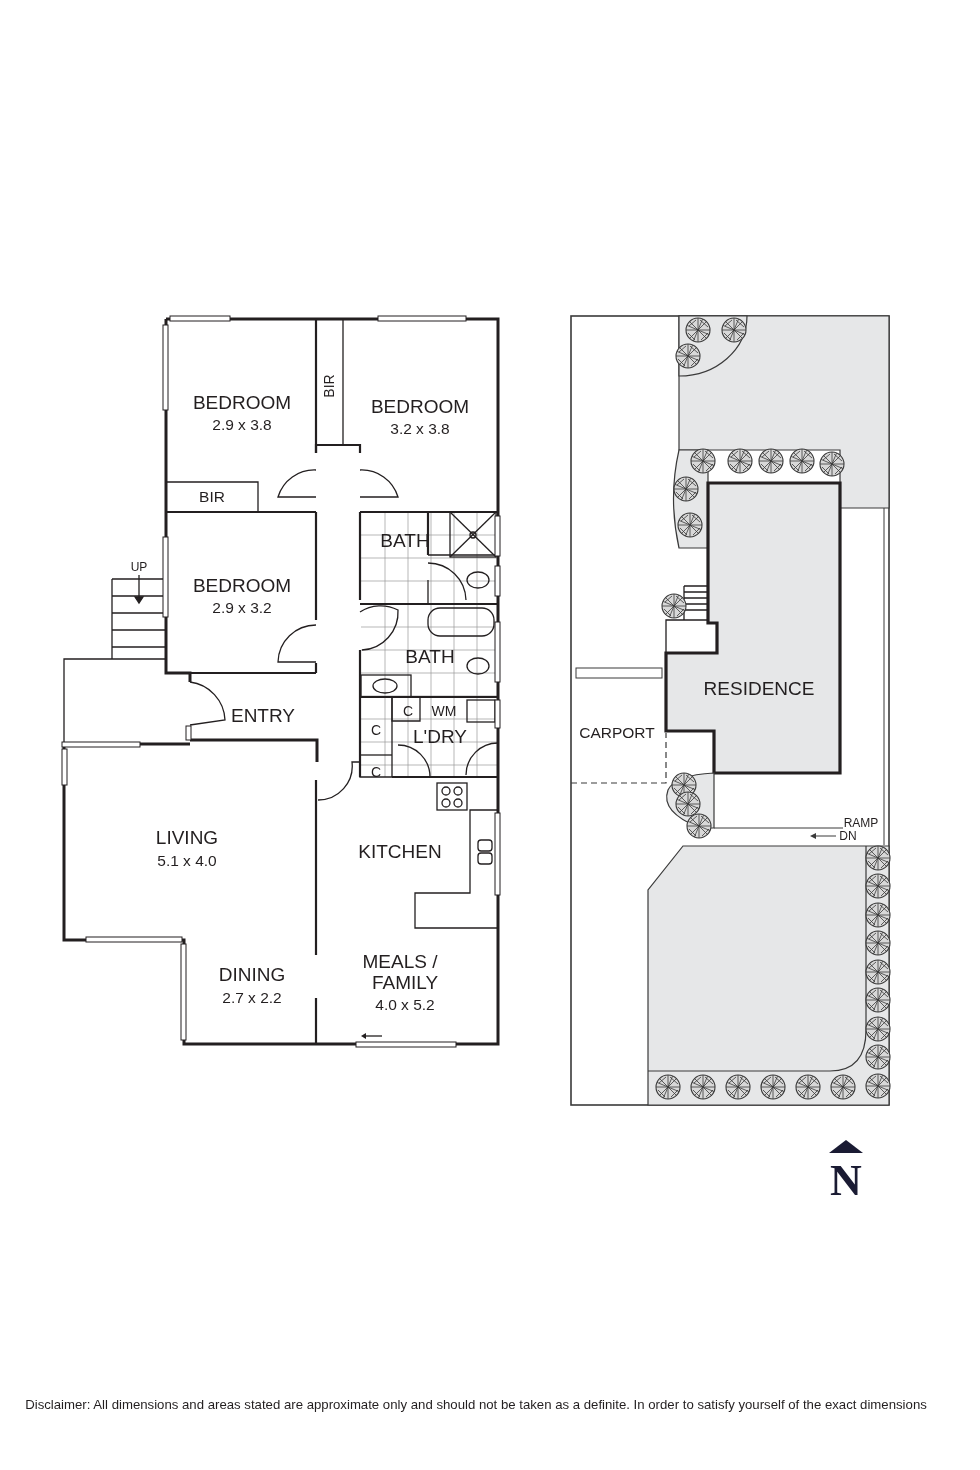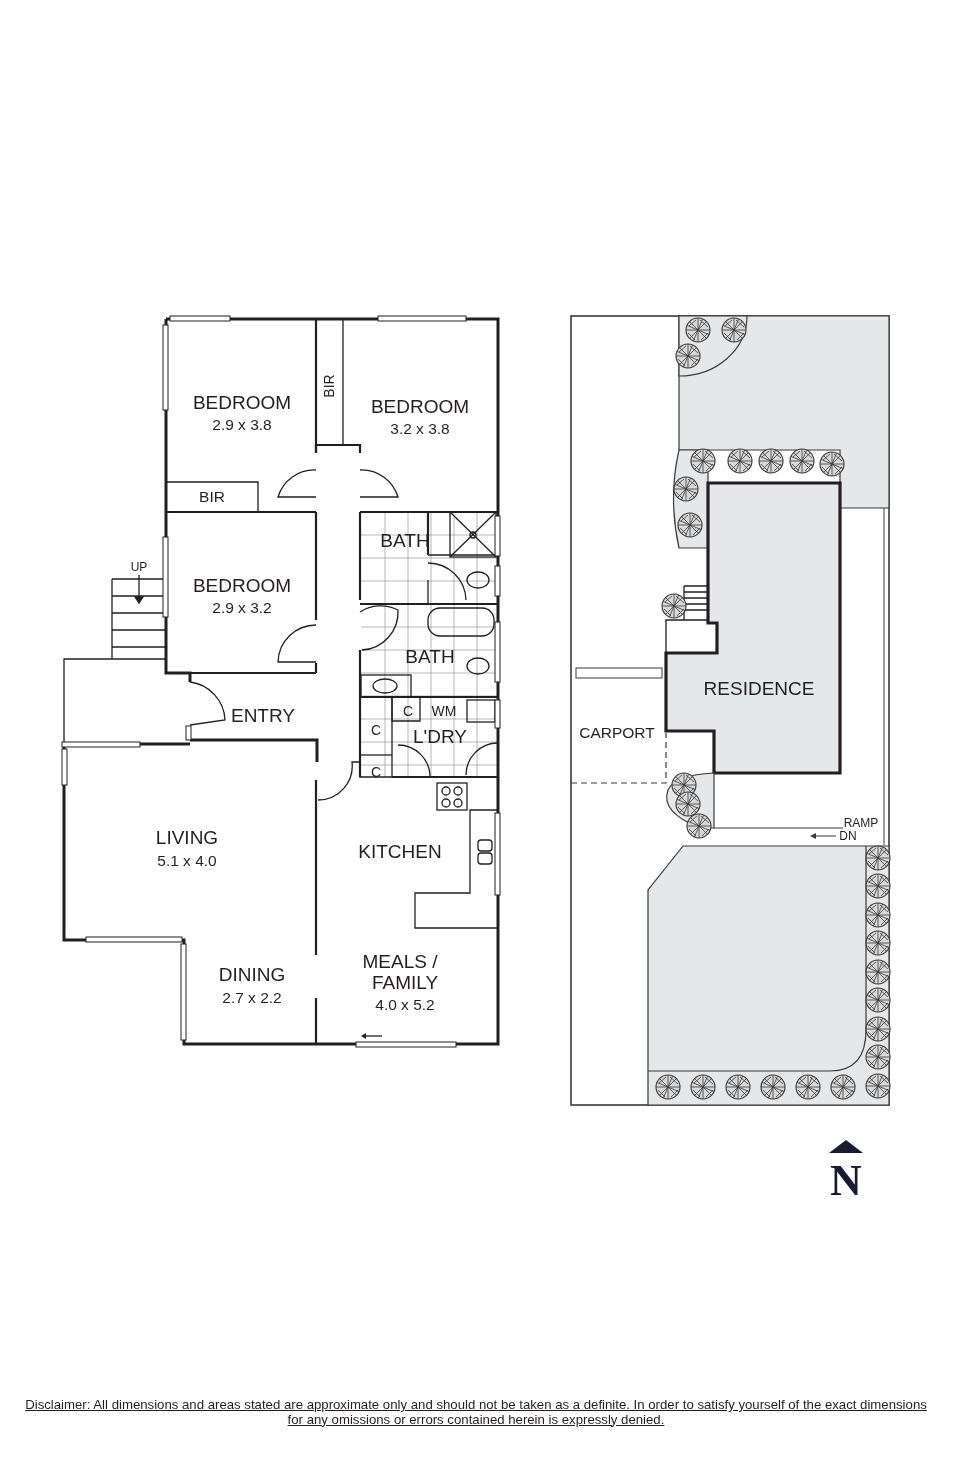--- a/index.html
+++ b/index.html
@@ -10,21 +10,21 @@
   .dim{font-size:15.5px;}
   .small{font-size:14px;}
   .tiny{font-size:12px;}
   .wall{stroke:#231f20;stroke-width:3;fill:none;}
   .thin{stroke:#231f20;stroke-width:1.3;fill:none;}
   .tile{stroke:#9a9a9a;stroke-width:0.7;}
   .win{stroke:#231f20;stroke-width:1;fill:#fff;}
   .garden{fill:#e6e7e8;stroke:#3a3a3a;stroke-width:1.2;}
   .tree circle{fill:#d8d8d8;stroke:#3a3a3a;stroke-width:1.1;}
   .tree path{stroke:#3a3a3a;stroke-width:0.8;fill:none;}
-  #disclaimer{position:absolute;left:0;top:1398px;width:952px;text-align:center;font-size:13.2px;line-height:14.5px;color:#231f20;text-decoration:underline;}
+  #disclaimer{position:absolute;left:0;top:1398px;width:952px;text-align:center;font-size:13.2px;line-height:14.5px;color:#231f20;}
   #disclaimer div{white-space:nowrap;}
   #north{position:absolute;left:818px;top:1140px;width:56px;text-align:center;}
   #north .arrow{width:0;height:0;margin:0 auto;border-left:17px solid transparent;border-right:17px solid transparent;border-bottom:13px solid #1a1b33;}
   #north .letter{font-family:"Liberation Serif",serif;font-weight:bold;font-size:44px;color:#1a1b33;line-height:48px;margin-top:4px;}
 </style>
 </head>
 <body>
 
 <svg id="plan" width="980" height="1470" viewBox="0 0 980 1470" xmlns="http://www.w3.org/2000/svg">
   <defs>
@@ -249,14 +249,13 @@
   </g>
 </svg>
 
 <div id="north">
   <div class="arrow"></div>
   <div class="letter">N</div>
 </div>
 
 <div id="disclaimer">
   <div>Disclaimer: All dimensions and areas stated are approximate only and should not be taken as a definite. In order to satisfy yourself of the exact dimensions</div>
-  <div>for any omissions or errors contained herein is expressly denied.</div>
 </div>
 
 </body></html>

